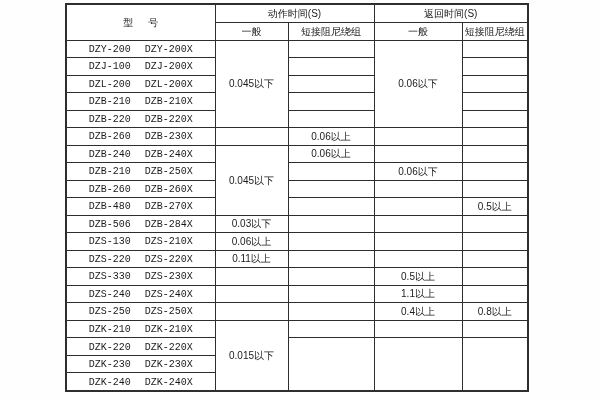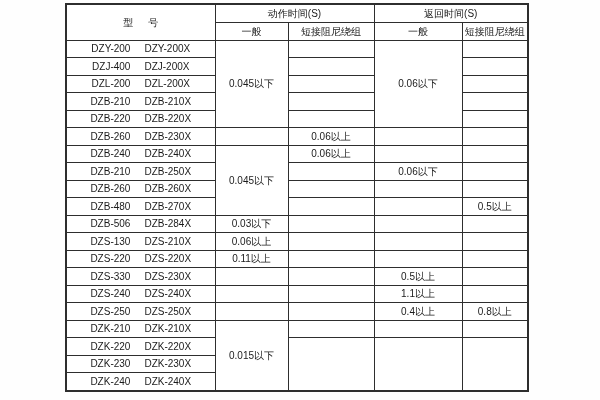--- a/index.html
+++ b/index.html
@@ -34,21 +34,21 @@
     white-space: nowrap;
     overflow: hidden;
   }
   .spec-table thead tr { height: 18px; }
   .col-model  { width: 149px; }
   .col-action_general { width: 73px; }
   .col-action_damped  { width: 86px; }
   .col-return_general { width: 88px; margin-top: 45px; }
   .col-return_damped  { width: 66px; }
   th[data-name="header-model"] { letter-spacing: 6px; text-indent: 6px; }
-  .model-cell span { display: inline-block; margin: 0 7px; }
+  .model-cell span { display: inline-block; margin: 0 7px; font-family: Liberation Mono, monospace; }
 </style>
 </head>
 <body>
 
 <div class="canvas" data-name="page">
   <table class="spec-table" data-name="relay-spec-table">
     <colgroup>
       <col class="col-model">
       <col class="col-action_general">
       <col class="col-action_damped">
@@ -70,21 +70,21 @@
     </thead>
     <tbody id="table-body" data-name="table-body">
         <tr data-name="table-row">
           <td class="model-cell" data-name="model-cell"><span data-name="model-name">DZY-200</span><span data-name="model-name-x">DZY-200X</span></td>
           <td class="value-cell col-action_general" data-name="action-general-cell" rowspan="5">0.045以下</td>
           <td class="value-cell col-action_damped" data-name="action-damped-cell"></td>
           <td class="value-cell col-return_general" data-name="return-general-cell" rowspan="5">0.06以下</td>
           <td class="value-cell col-return_damped" data-name="return-damped-cell"></td>
         </tr>
         <tr data-name="table-row">
-          <td class="model-cell" data-name="model-cell"><span data-name="model-name">DZJ-400</span><span data-name="model-name-x">DZJ-200X</span></td>
+          <td class="model-cell" data-name="model-cell"><span data-name="model-name">DZJ-100</span><span data-name="model-name-x">DZJ-200X</span></td>
           <td class="value-cell col-action_damped" data-name="action-damped-cell"></td>
           <td class="value-cell col-return_damped" data-name="return-damped-cell"></td>
         </tr>
         <tr data-name="table-row">
           <td class="model-cell" data-name="model-cell"><span data-name="model-name">DZL-200</span><span data-name="model-name-x">DZL-200X</span></td>
           <td class="value-cell col-action_damped" data-name="action-damped-cell"></td>
           <td class="value-cell col-return_damped" data-name="return-damped-cell"></td>
         </tr>
         <tr data-name="table-row">
           <td class="model-cell" data-name="model-cell"><span data-name="model-name">DZB-210</span><span data-name="model-name-x">DZB-210X</span></td>

